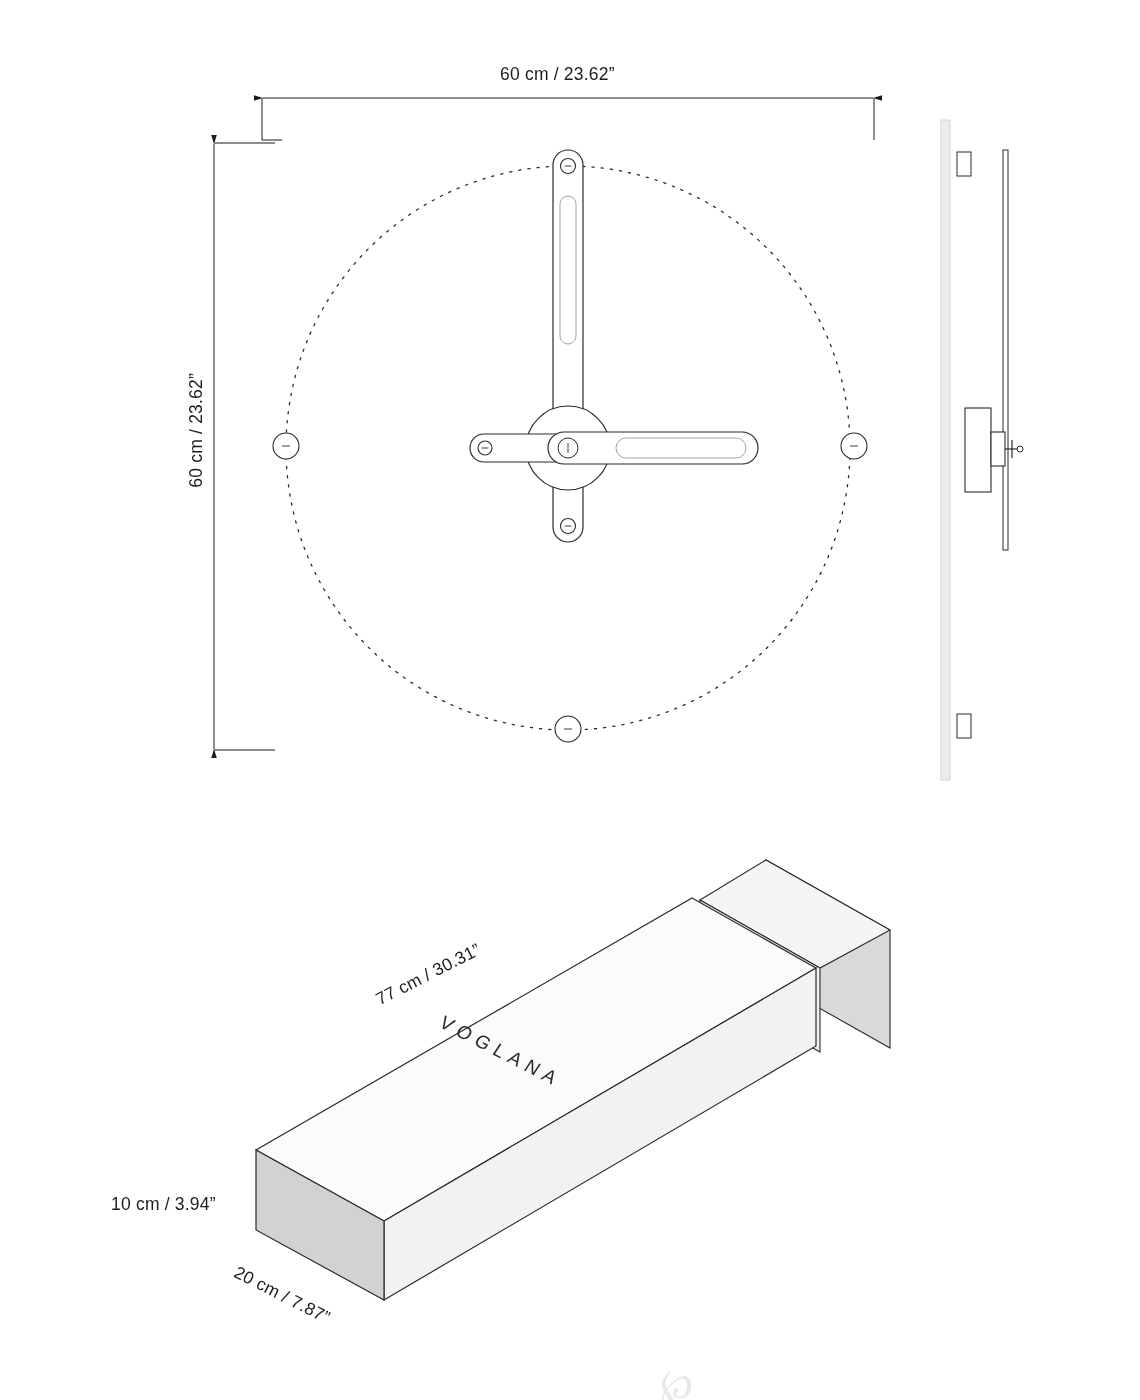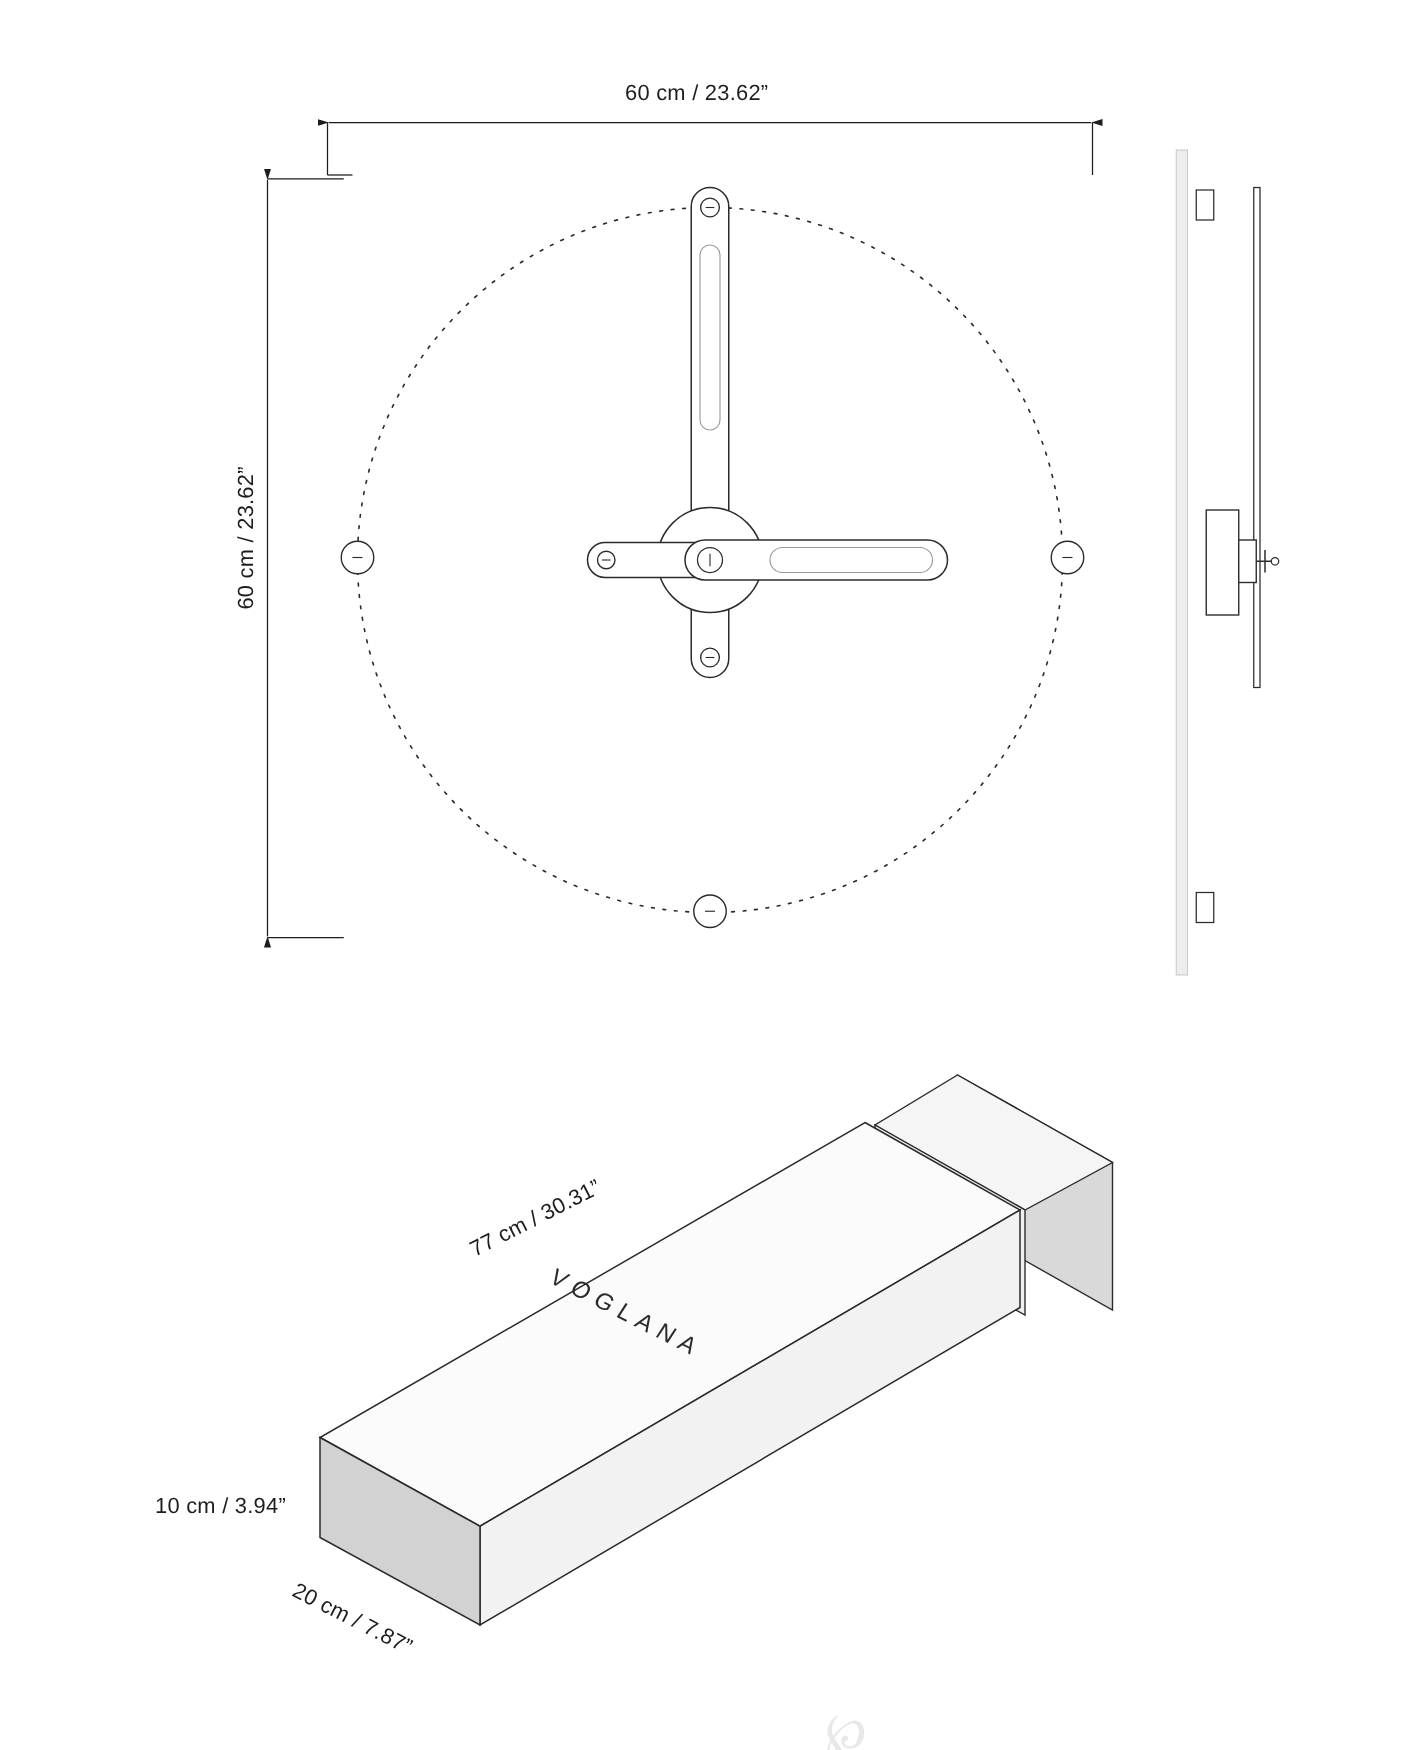--- a/index.html
+++ b/index.html
@@ -43,21 +43,21 @@
     transform-origin: left top;
     transform: rotate(-90deg) translate(-100%, 0);
   }
   #label-box-length {
     left: 382px;
     top: 1010px;
     transform-origin: left top;
     transform: rotate(-27deg) translate(0, -100%);
   }
   #label-box-height {
-    left: 124px;
+    left: 111px;
     top: 1194px;
   }
   #label-box-depth {
     left: 240px;
     top: 1262px;
     transform-origin: left top;
     transform: rotate(27deg);
   }
   .brandmark {
     position: absolute;

